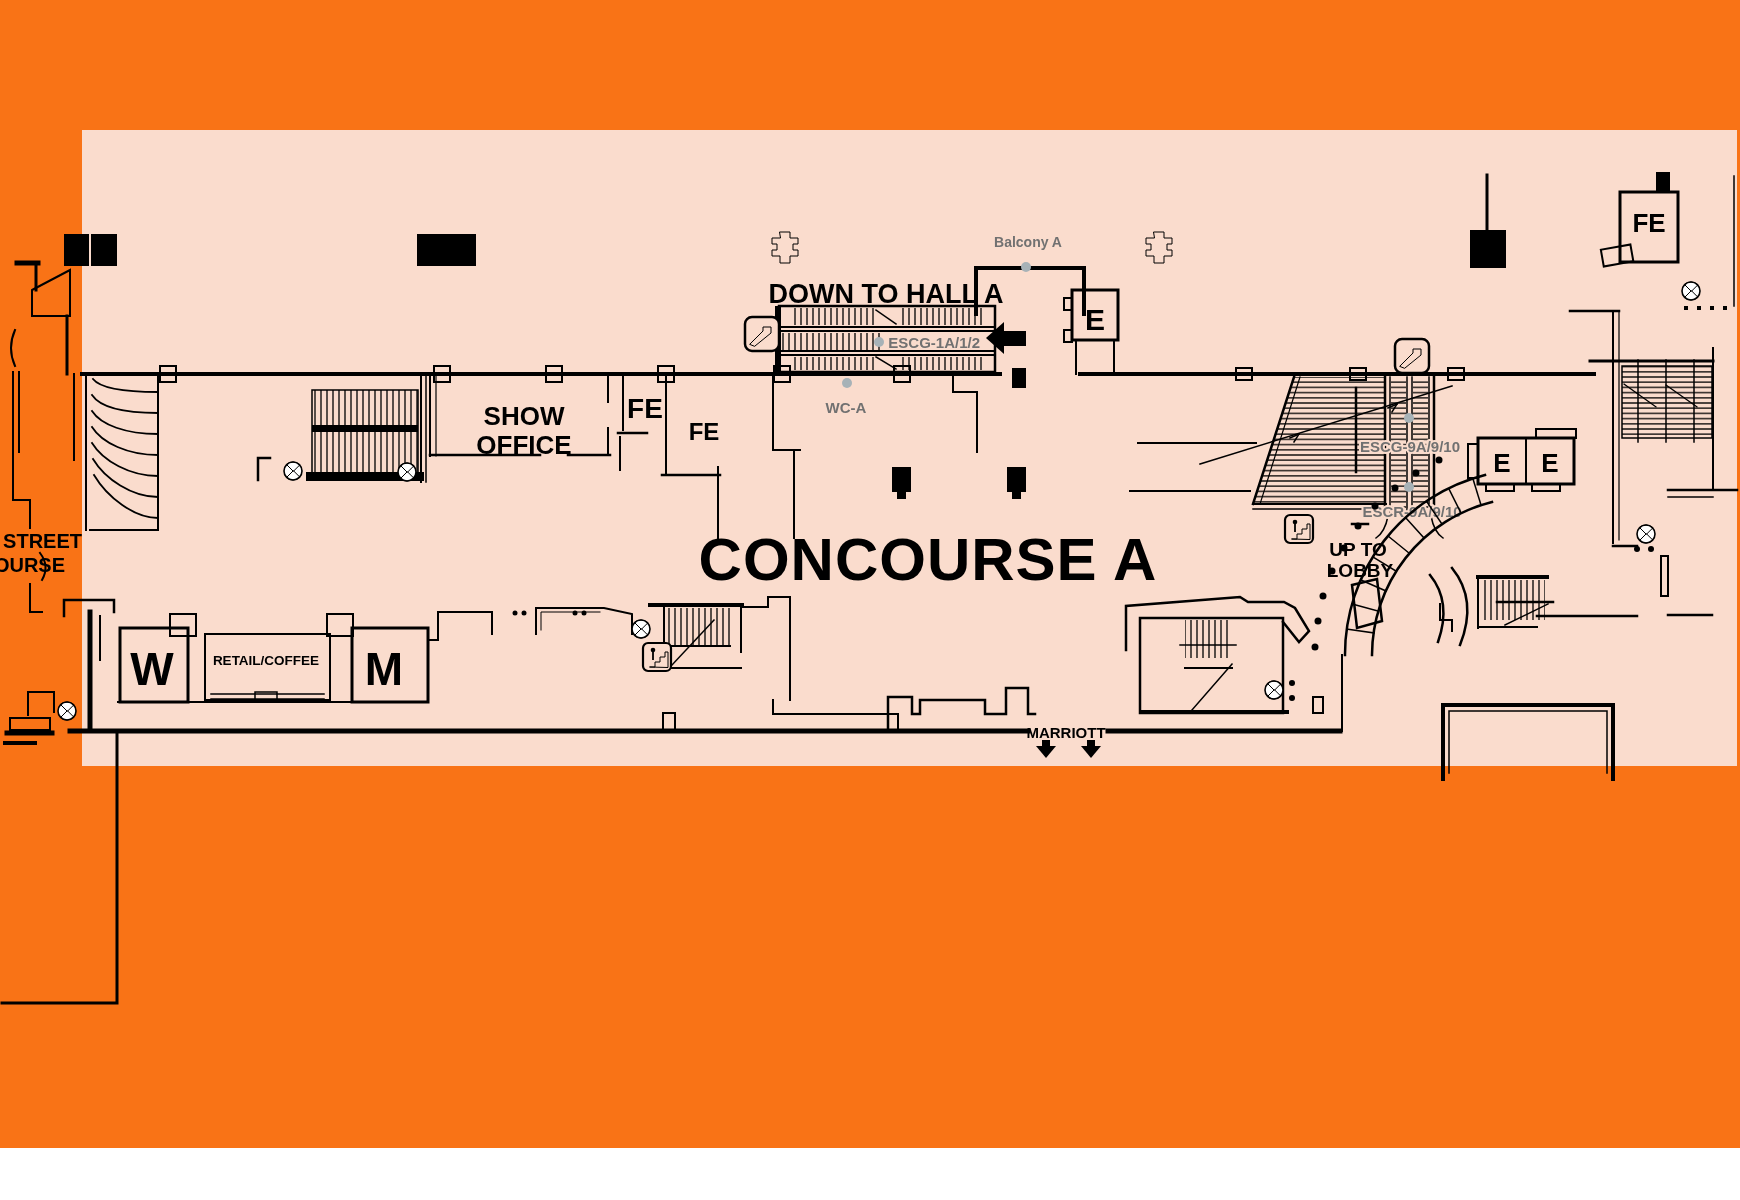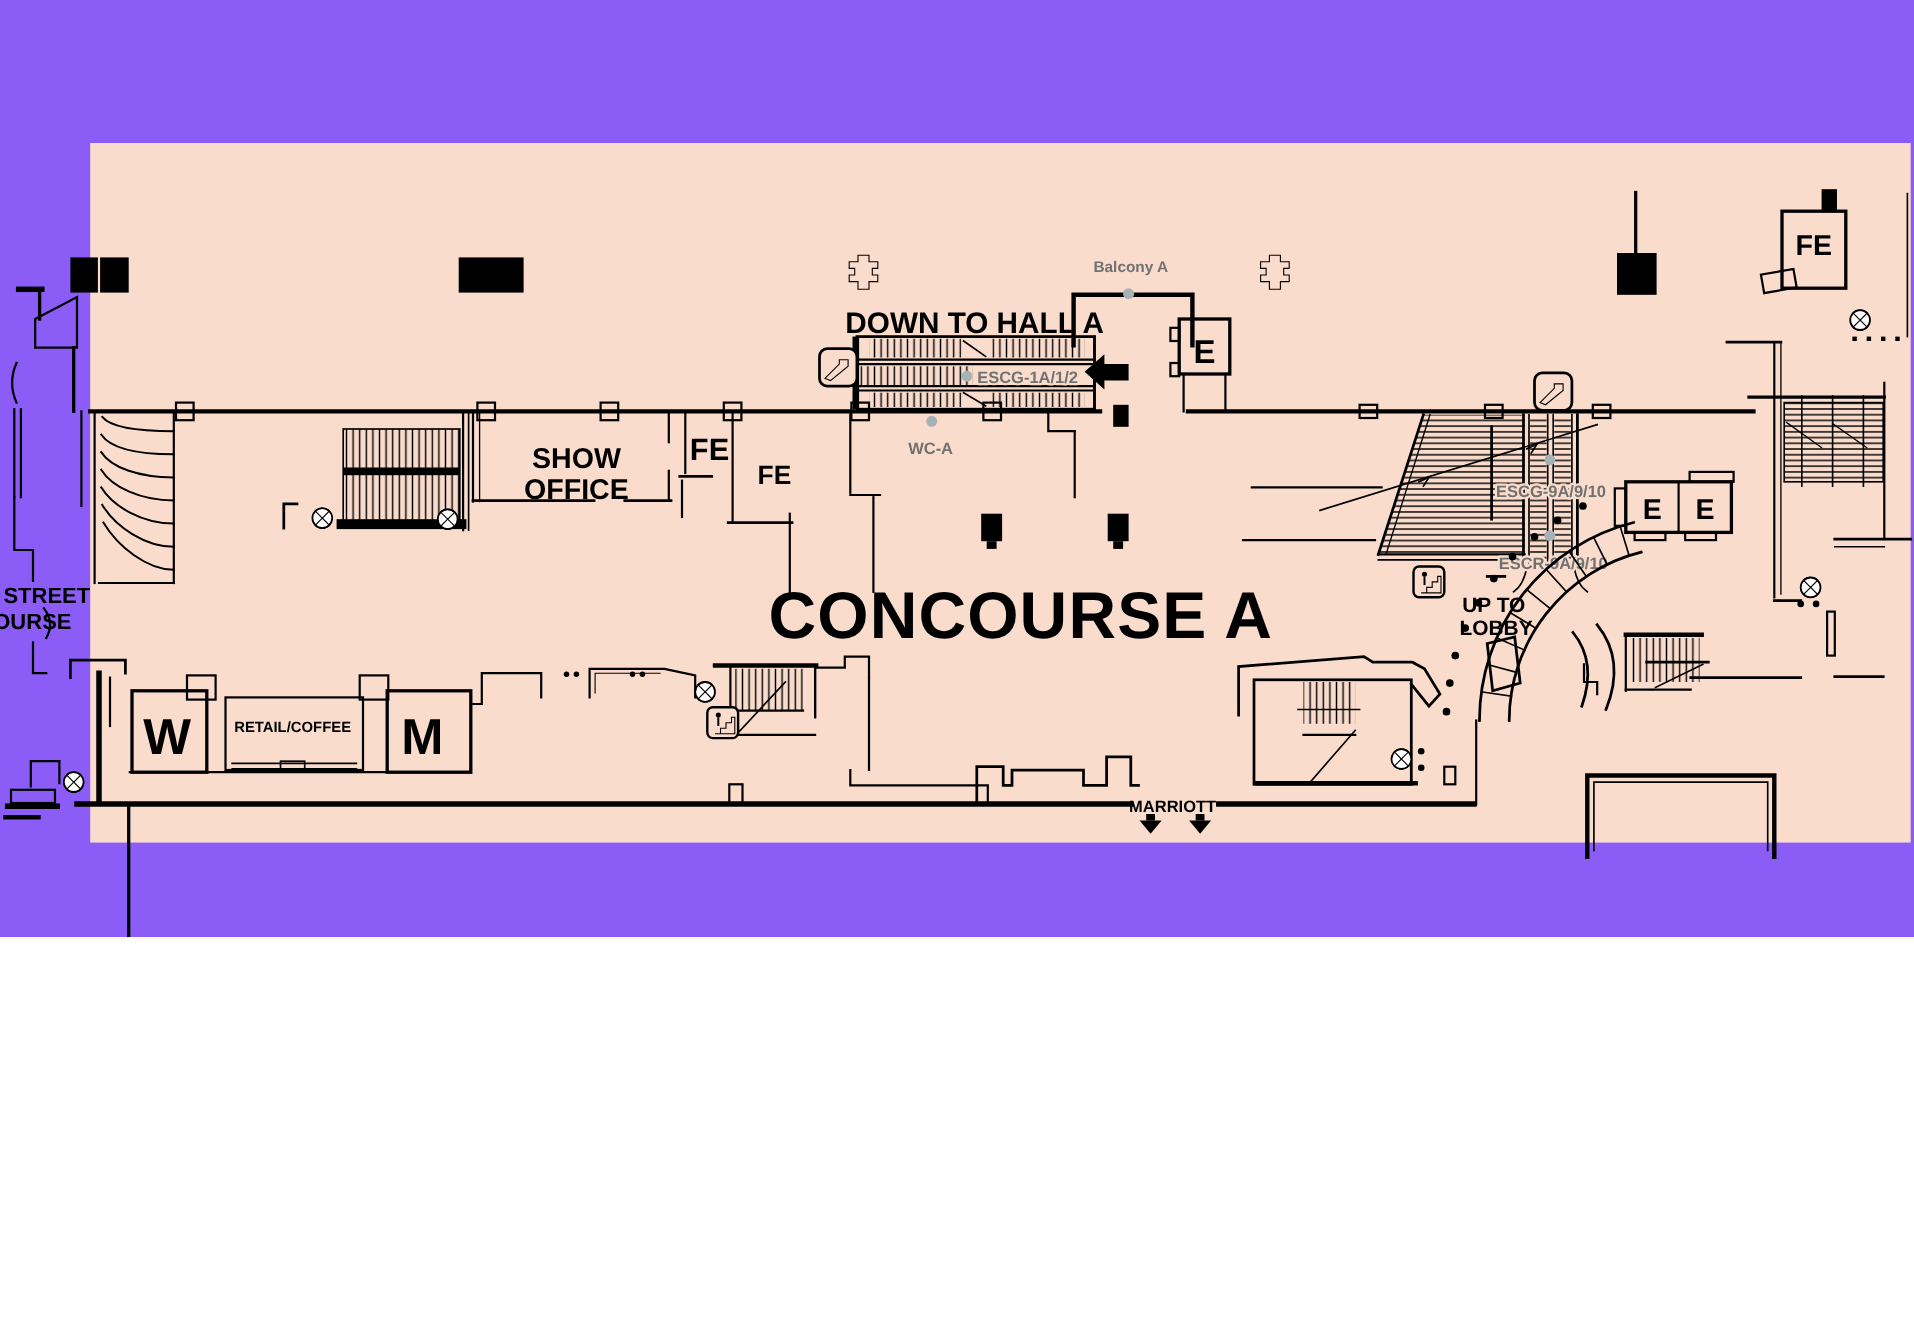--- a/index.html
+++ b/index.html
@@ -1,16 +1,16 @@
 <!DOCTYPE html>
 <html><head>
 <meta charset="utf-8">
 <style>
   html,body{margin:0;padding:0;background:#ffffff;}
-  .stage{position:relative;width:1740px;height:852px;background:#8b5cf6;overflow:hidden;}
+  .stage{position:relative;width:1740px;height:1148px;background:#f97316;overflow:hidden;}
   svg{display:block;font-family:"Liberation Sans",sans-serif;}
   svg line, svg path, svg polyline, svg rect.wl, svg polygon.wl{stroke:#000;fill:none;stroke-linecap:square;}
   .blk{fill:#000;stroke:none;}
   .flr{fill:#fadccd;}
   .t{font-weight:bold;fill:#000;stroke:none;}
   .tg{font-weight:bold;fill:#717171;stroke:#fadccd;stroke-width:4px;paint-order:stroke;stroke-linejoin:round;}
   .dot{fill:#a7b2b7;stroke:none;}
   .pdot{fill:#000;stroke:none;}
 </style>
 </head>

